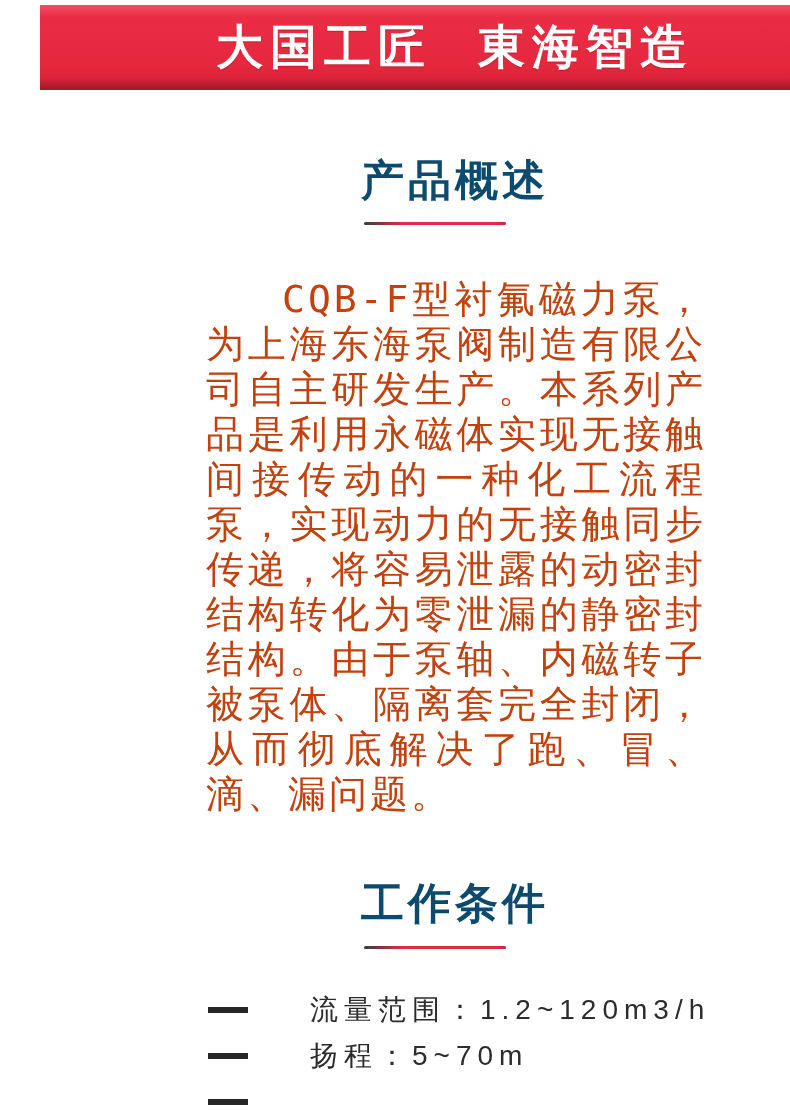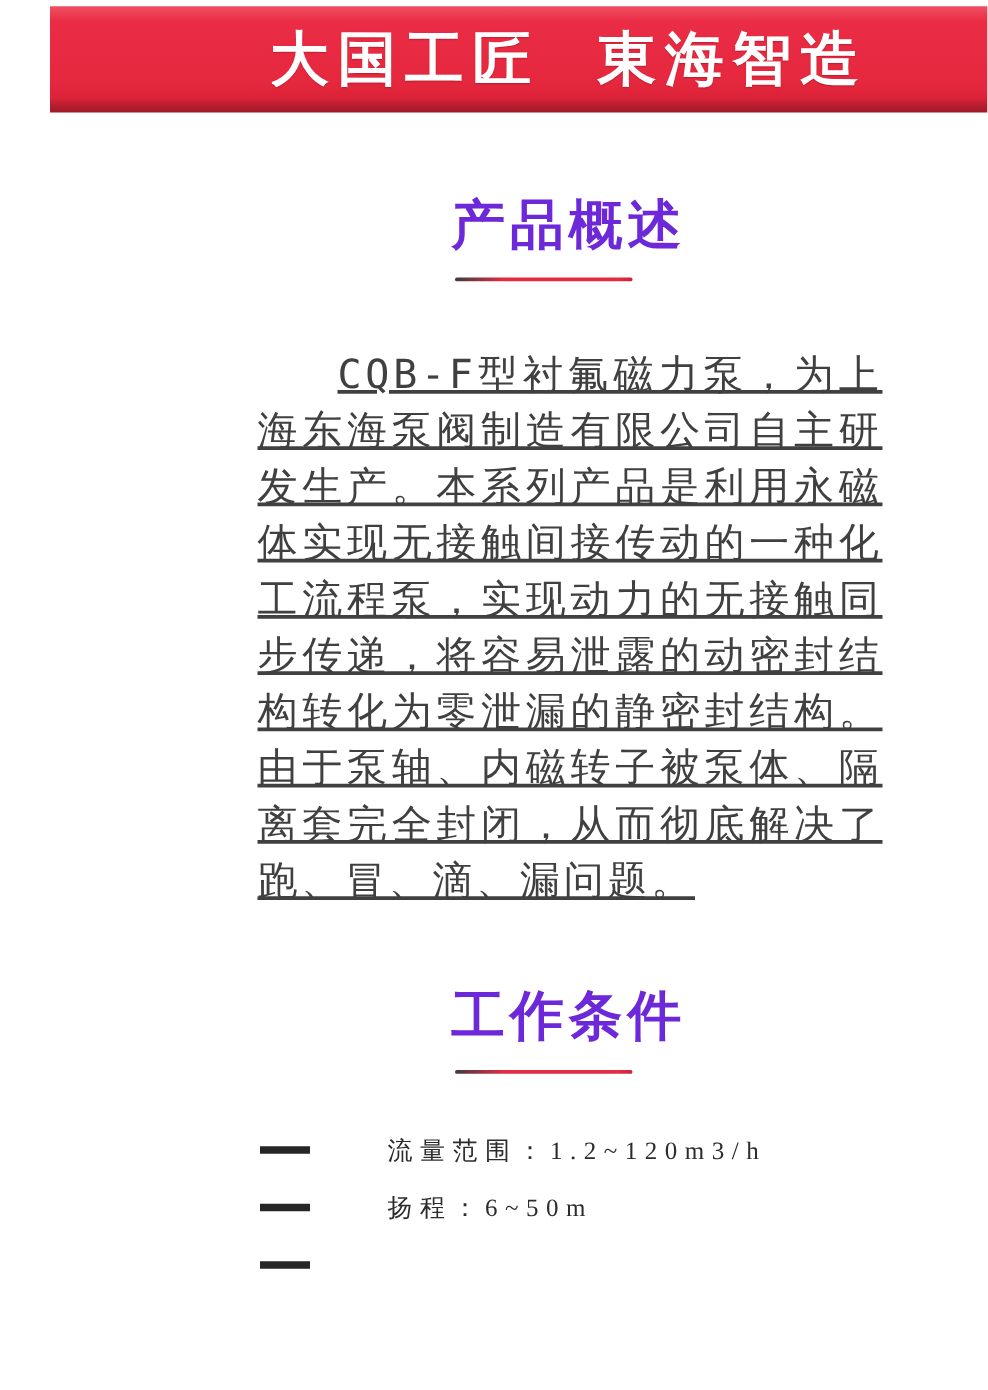--- a/index.html
+++ b/index.html
@@ -36,46 +36,45 @@
     word-spacing: 26px;
     text-shadow: 0 1px 1px rgba(120,0,15,.35);
   }
 
   
   .section-title {
     margin: 0;
     text-align: center;
     font-size: 43px;
     font-weight: bold;
-    color: #6d28d9;
+    color: #0c4a6e;
     letter-spacing: 4px;
     line-height: 1.15;
   }
   .title-underline {
     width: 142px;
     height: 3px;
     margin: 17px auto 0;
     background: linear-gradient(90deg, #3d3d3d 0%, #e52b44 28%, #e52b44 92%, #c9243b 100%);
     border-radius: 2px;
   }
   .overview-sec .section-title { margin-top: 66px; }
   .conditions-sec .section-title { margin-top: 62px; }
 
   
   .overview-paragraph {
     margin: 52px 84px 0 86px;
-    font-size: 32px;
+    font-size: 38px;
     line-height: 45px;
-    color: #404040;
+    color: #c2410c;
     text-align: justify;
     text-justify: inter-ideograph;
     text-indent: 2em;
     letter-spacing: 3px;
     font-family: "DejaVu Sans Mono", "Liberation Mono", monospace;
-    text-decoration: underline;
   }
 
   
   .conditions-list {
     list-style: none;
     margin: 46px 0 0 88px;
     padding: 0;
   }
   .conditions-list li {
     display: flex;
@@ -84,25 +83,25 @@
     margin-bottom: 15px;
   }
   .bullet {
     flex: none;
     width: 6px;
     height: 6px;
     background: #262626;
     margin-right: 22px;
   }
   .item-text {
-    font-size: 20px;
+    font-size: 28px;
     color: #2c2c2c;
     letter-spacing: 6px;
     white-space: nowrap;
-    font-family: Liberation Serif, serif;
+    font-family: Liberation Sans, sans-serif;
   }
 </style>
 </head>
 <body>
 
 <div class="page">
 
   <header class="banner">
     <h1>大国工匠 東海智造</h1>
   </header>
@@ -116,21 +115,21 @@
   <section class="conditions-sec">
     <h2 class="section-title">工作条件</h2>
     <div class="title-underline"></div>
     <ul class="conditions-list">
       <li>
         <span class="bullet"></span>
         <span class="item-text">流量范围：1.2~120m3/h</span>
       </li>
       <li>
         <span class="bullet"></span>
-        <span class="item-text">扬程：6~50m</span>
+        <span class="item-text">扬程：5~70m</span>
       </li>
       <li>
         <span class="bullet"></span>
       </li>
     </ul>
   </section>
 
 </div>
 
 </body></html>

